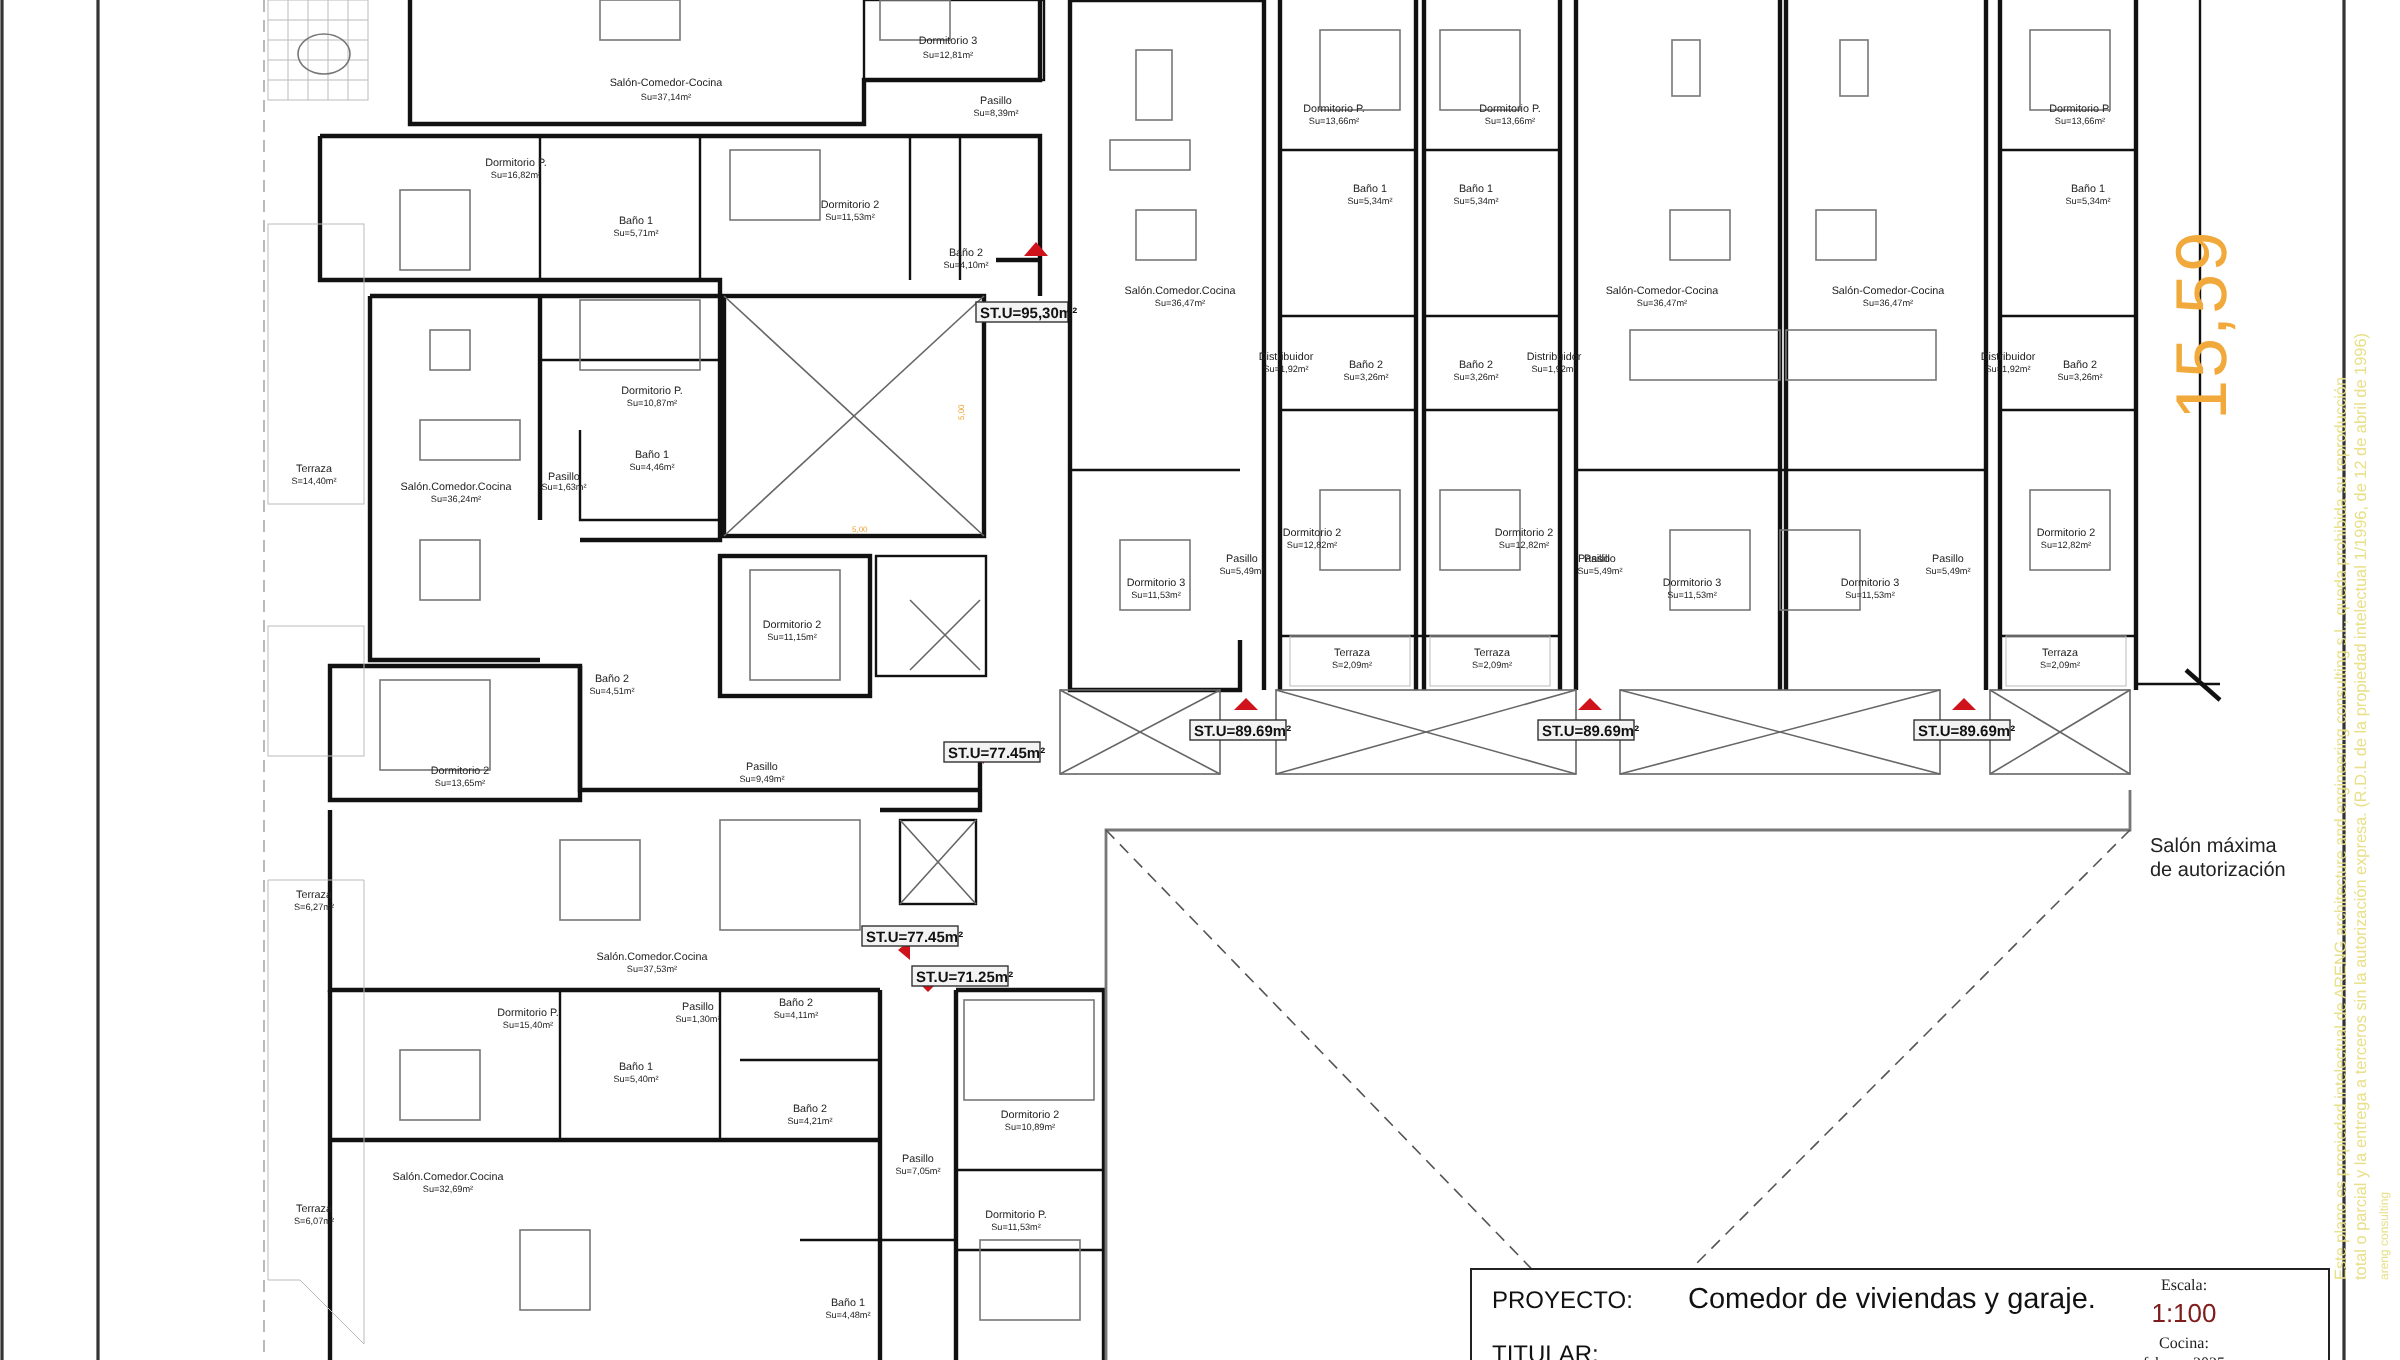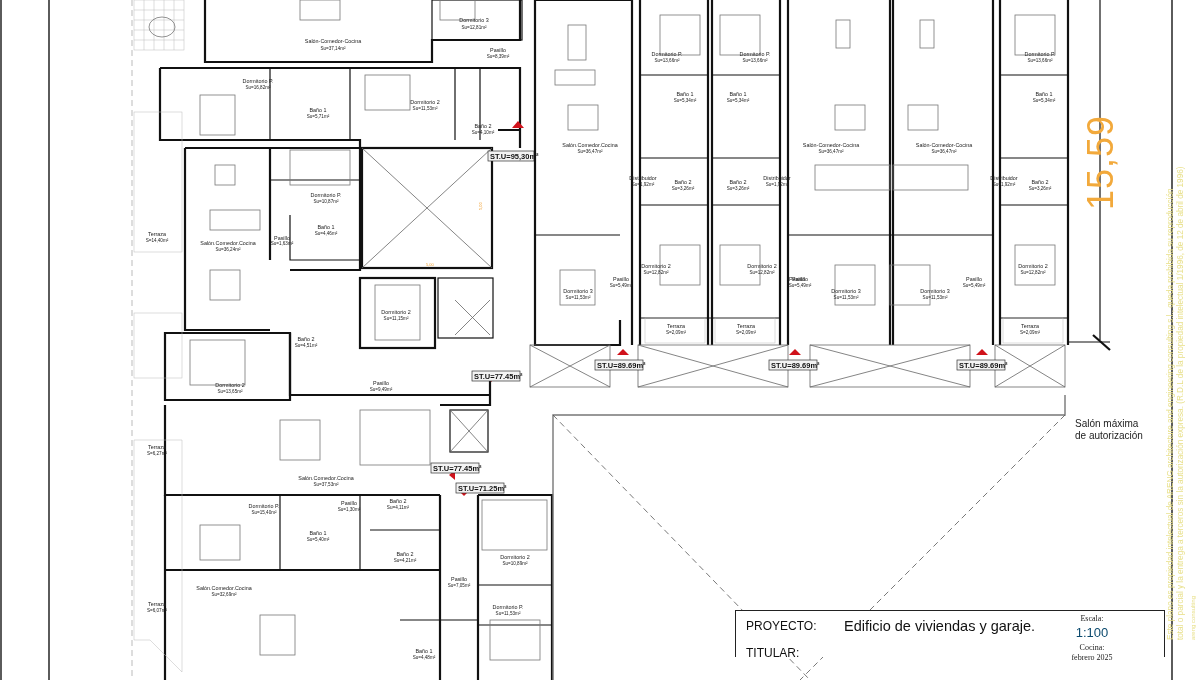--- a/index.html
+++ b/index.html
@@ -11,25 +11,25 @@
   .grid{fill:none;stroke:#bbb;stroke-width:0.5;}
   .void{fill:none;stroke:#666;stroke-width:0.8;}
   .dash{fill:none;stroke:#aaa;stroke-width:0.8;stroke-dasharray:6 4;}
   .rl{font-size:5.4px;fill:#222;text-anchor:middle;}
   .rl2{font-size:4.6px;fill:#222;text-anchor:middle;}
   .stu{font-size:7.5px;fill:#111;font-weight:bold;}
   .stubox{fill:#f3f3f3;stroke:#333;stroke-width:0.7;}
   .arrow{fill:#d0121b;}
   .orange{fill:#f0a030;font-size:4px;}
   .frame{fill:none;stroke:#333;stroke-width:1.6;}
-  #titleblock{position:absolute;left:735px;top:610px;width:428px;height:46px;border:1.5px solid #222;border-bottom:none;background:#fff;}
+  #titleblock{position:absolute;left:735px;top:634px;width:428px;height:46px;border:1.5px solid #222;border-bottom:none;background:#fff;}
   .tb-label{position:absolute;font-size:12px;color:#111;}
   .tb-project{position:absolute;left:108px;top:7px;font-size:14.5px;color:#111;}
   .tb-small{position:absolute;font-size:8px;color:#222;text-align:center;width:60px;font-family:Liberation Serif, serif;}
-  .tb-scale{position:absolute;font-size:13px;color:#0c4a6e;text-align:center;width:60px;}
+  .tb-scale{position:absolute;font-size:13px;color:#7f1d1d;text-align:center;width:60px;}
   #dim{position:absolute;left:1087px;top:96px;font-size:36px;color:#f2a93b;transform:rotate(-90deg);transform-origin:left top;white-space:nowrap;font-weight:300;letter-spacing:1px;}
   #dim{left:1080px;top:210px;}
   #linea{position:absolute;left:1075px;top:418px;font-size:10px;color:#222;line-height:12px;}
   #copyright{position:absolute;left:1166px;top:640px;width:560px;transform:rotate(-90deg);transform-origin:left top;font-size:8.2px;color:#e8e08a;line-height:10px;white-space:nowrap;}
   #sidestrip{position:absolute;left:1190px;top:640px;transform:rotate(-90deg);transform-origin:left top;font-size:6px;color:#e8e08a;white-space:nowrap;}
 </style>
 </head>
 <body>
 
 <svg id="plan" viewBox="0 0 1200 680">
@@ -311,19 +311,19 @@
 </div>
 
 <div id="copyright">
   <div>Este plano es propiedad intelectual de ARENG architecture and engineering consulting s.l., queda prohibida su reproducción</div>
   <div>total o parcial y la entrega a terceros sin la autorización expresa. (R.D.L de la propiedad intelectual 1/1996, de 12 de abril de 1996)</div>
 </div>
 <div id="sidestrip">areng consulting</div>
 
 <div id="titleblock">
   <span class="tb-label" style="left:10px;top:8px">PROYECTO:</span>
-  <span class="tb-project">Edificio de viviendas y garaje.</span>
+  <span class="tb-project">Comedor de viviendas y garaje.</span>
   <span class="tb-label" style="left:10px;top:35px">TITULAR:</span>
   <span class="tb-small" style="left:326px;top:3px">Escala:</span>
   <span class="tb-scale" style="left:326px;top:14px">1:100</span>
   <span class="tb-small" style="left:326px;top:32px">Cocina:</span>
   <span class="tb-small" style="left:326px;top:42px">febrero 2025</span>
 </div>
 
 </body></html>

